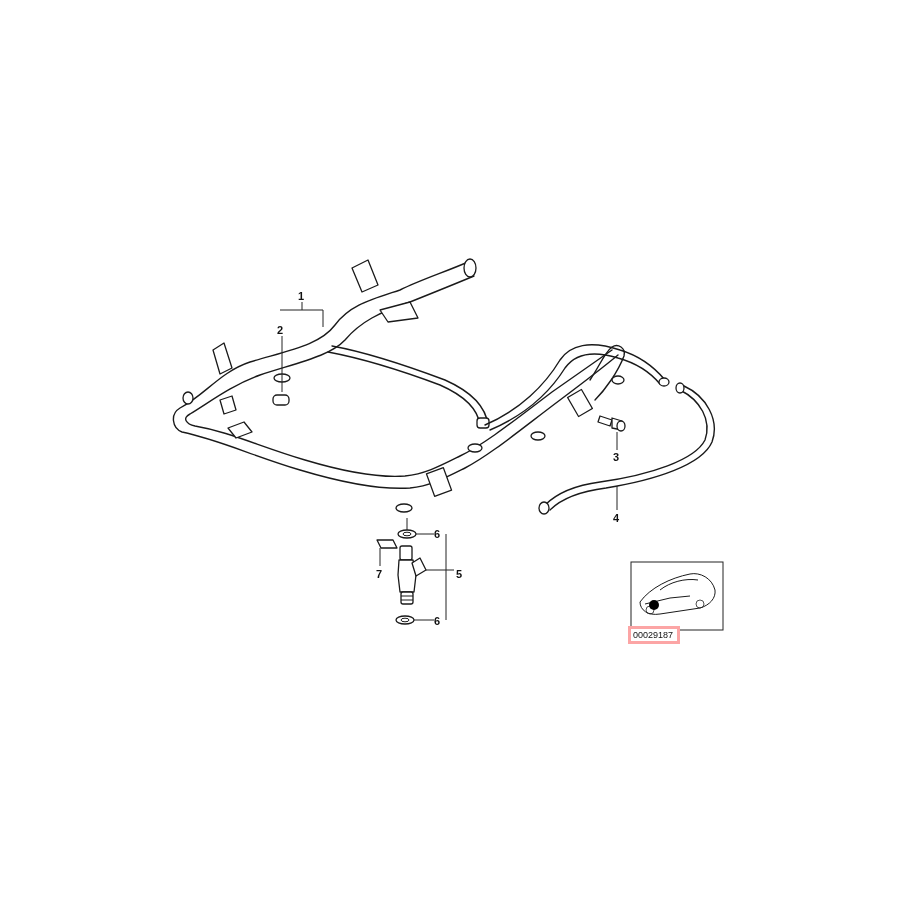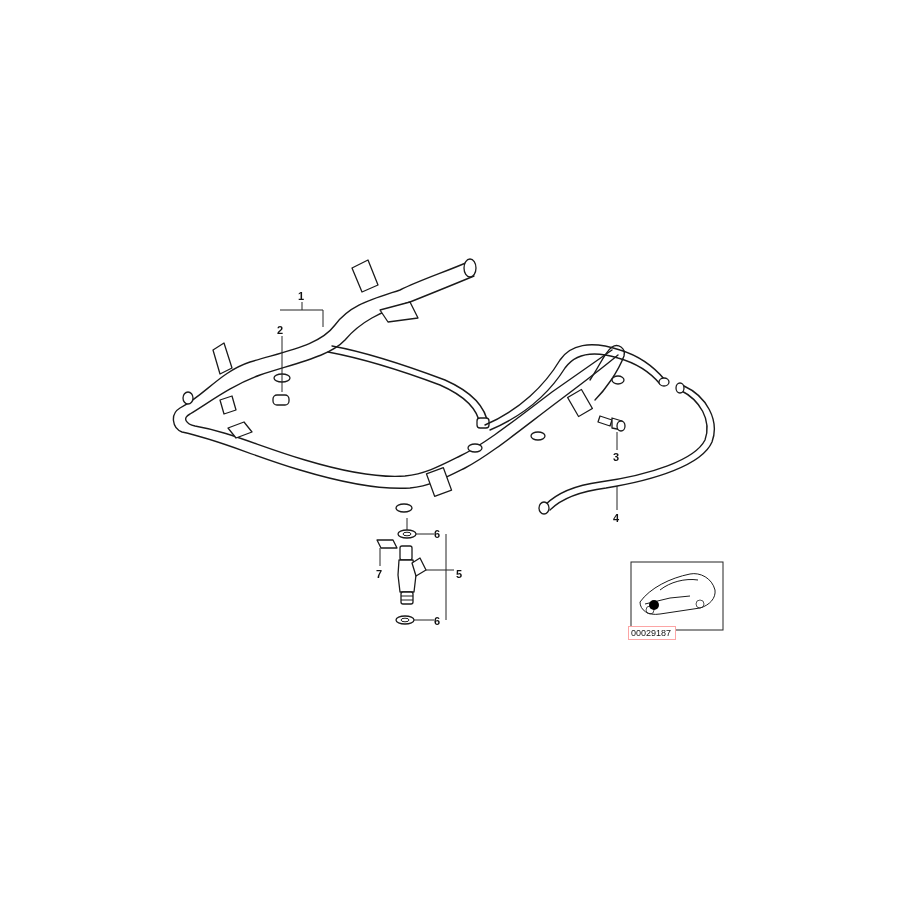--- a/index.html
+++ b/index.html
@@ -3,21 +3,21 @@
 <meta charset="utf-8">
 <style>
   html, body { margin: 0; padding: 0; background: #ffffff; }
   body { width: 900px; height: 900px; position: relative; overflow: hidden; font-family: "Liberation Sans", sans-serif; }
   #diagram { position: absolute; left: 0; top: 0; width: 900px; height: 900px; }
   .ln { fill: none; stroke: #1a1a1a; stroke-width: 1.4; stroke-linecap: round; stroke-linejoin: round; }
   .thin { fill: none; stroke: #1a1a1a; stroke-width: 1; }
   .part { fill: #ffffff; stroke: #1a1a1a; stroke-width: 1.3; stroke-linejoin: round; }
   .callout { font-family: "Liberation Sans", sans-serif; font-weight: bold; font-size: 11px; fill: #111; }
   .leader { fill: none; stroke: #222; stroke-width: 1; }
-  .inset-label { position: absolute; left: 628px; top: 626px; width: 44px; height: 12px; border: 1px solid #fca5a5; background: #fff; font-family: "Liberation Sans", sans-serif; font-size: 9px; line-height: 12px; padding-left: 2px; color: #111; }
+  .inset-label { position: absolute; left: 628px; top: 626px; width: 44px; height: 12px; border: 3px solid #fca5a5; background: #fff; font-family: "Liberation Sans", sans-serif; font-size: 9px; line-height: 12px; padding-left: 2px; color: #111; }
 </style>
 </head>
 <body>
 
 <svg id="diagram" viewBox="0 0 900 900" xmlns="http://www.w3.org/2000/svg">
 
   <g>
 
     <path class="ln" d="M468,262 C445,272 420,280 400,290 C370,300 350,305 335,325 C320,345 290,350 250,362 C220,372 205,395 180,408 C170,414 172,428 182,432 C220,440 250,455 300,470 C340,482 380,490 410,488 C430,486 445,478 465,468 C490,455 520,430 560,400 C580,385 600,370 618,355"></path>
     <path class="ln" d="M474,276 C450,286 425,296 410,302 C380,312 360,322 345,340 C330,356 300,362 260,375 C230,386 210,402 190,414 C182,418 186,424 195,426 C230,432 258,446 305,460 C345,472 378,478 405,476 C425,474 440,466 460,456 C485,444 515,420 552,392 C572,378 592,364 612,350"></path>

